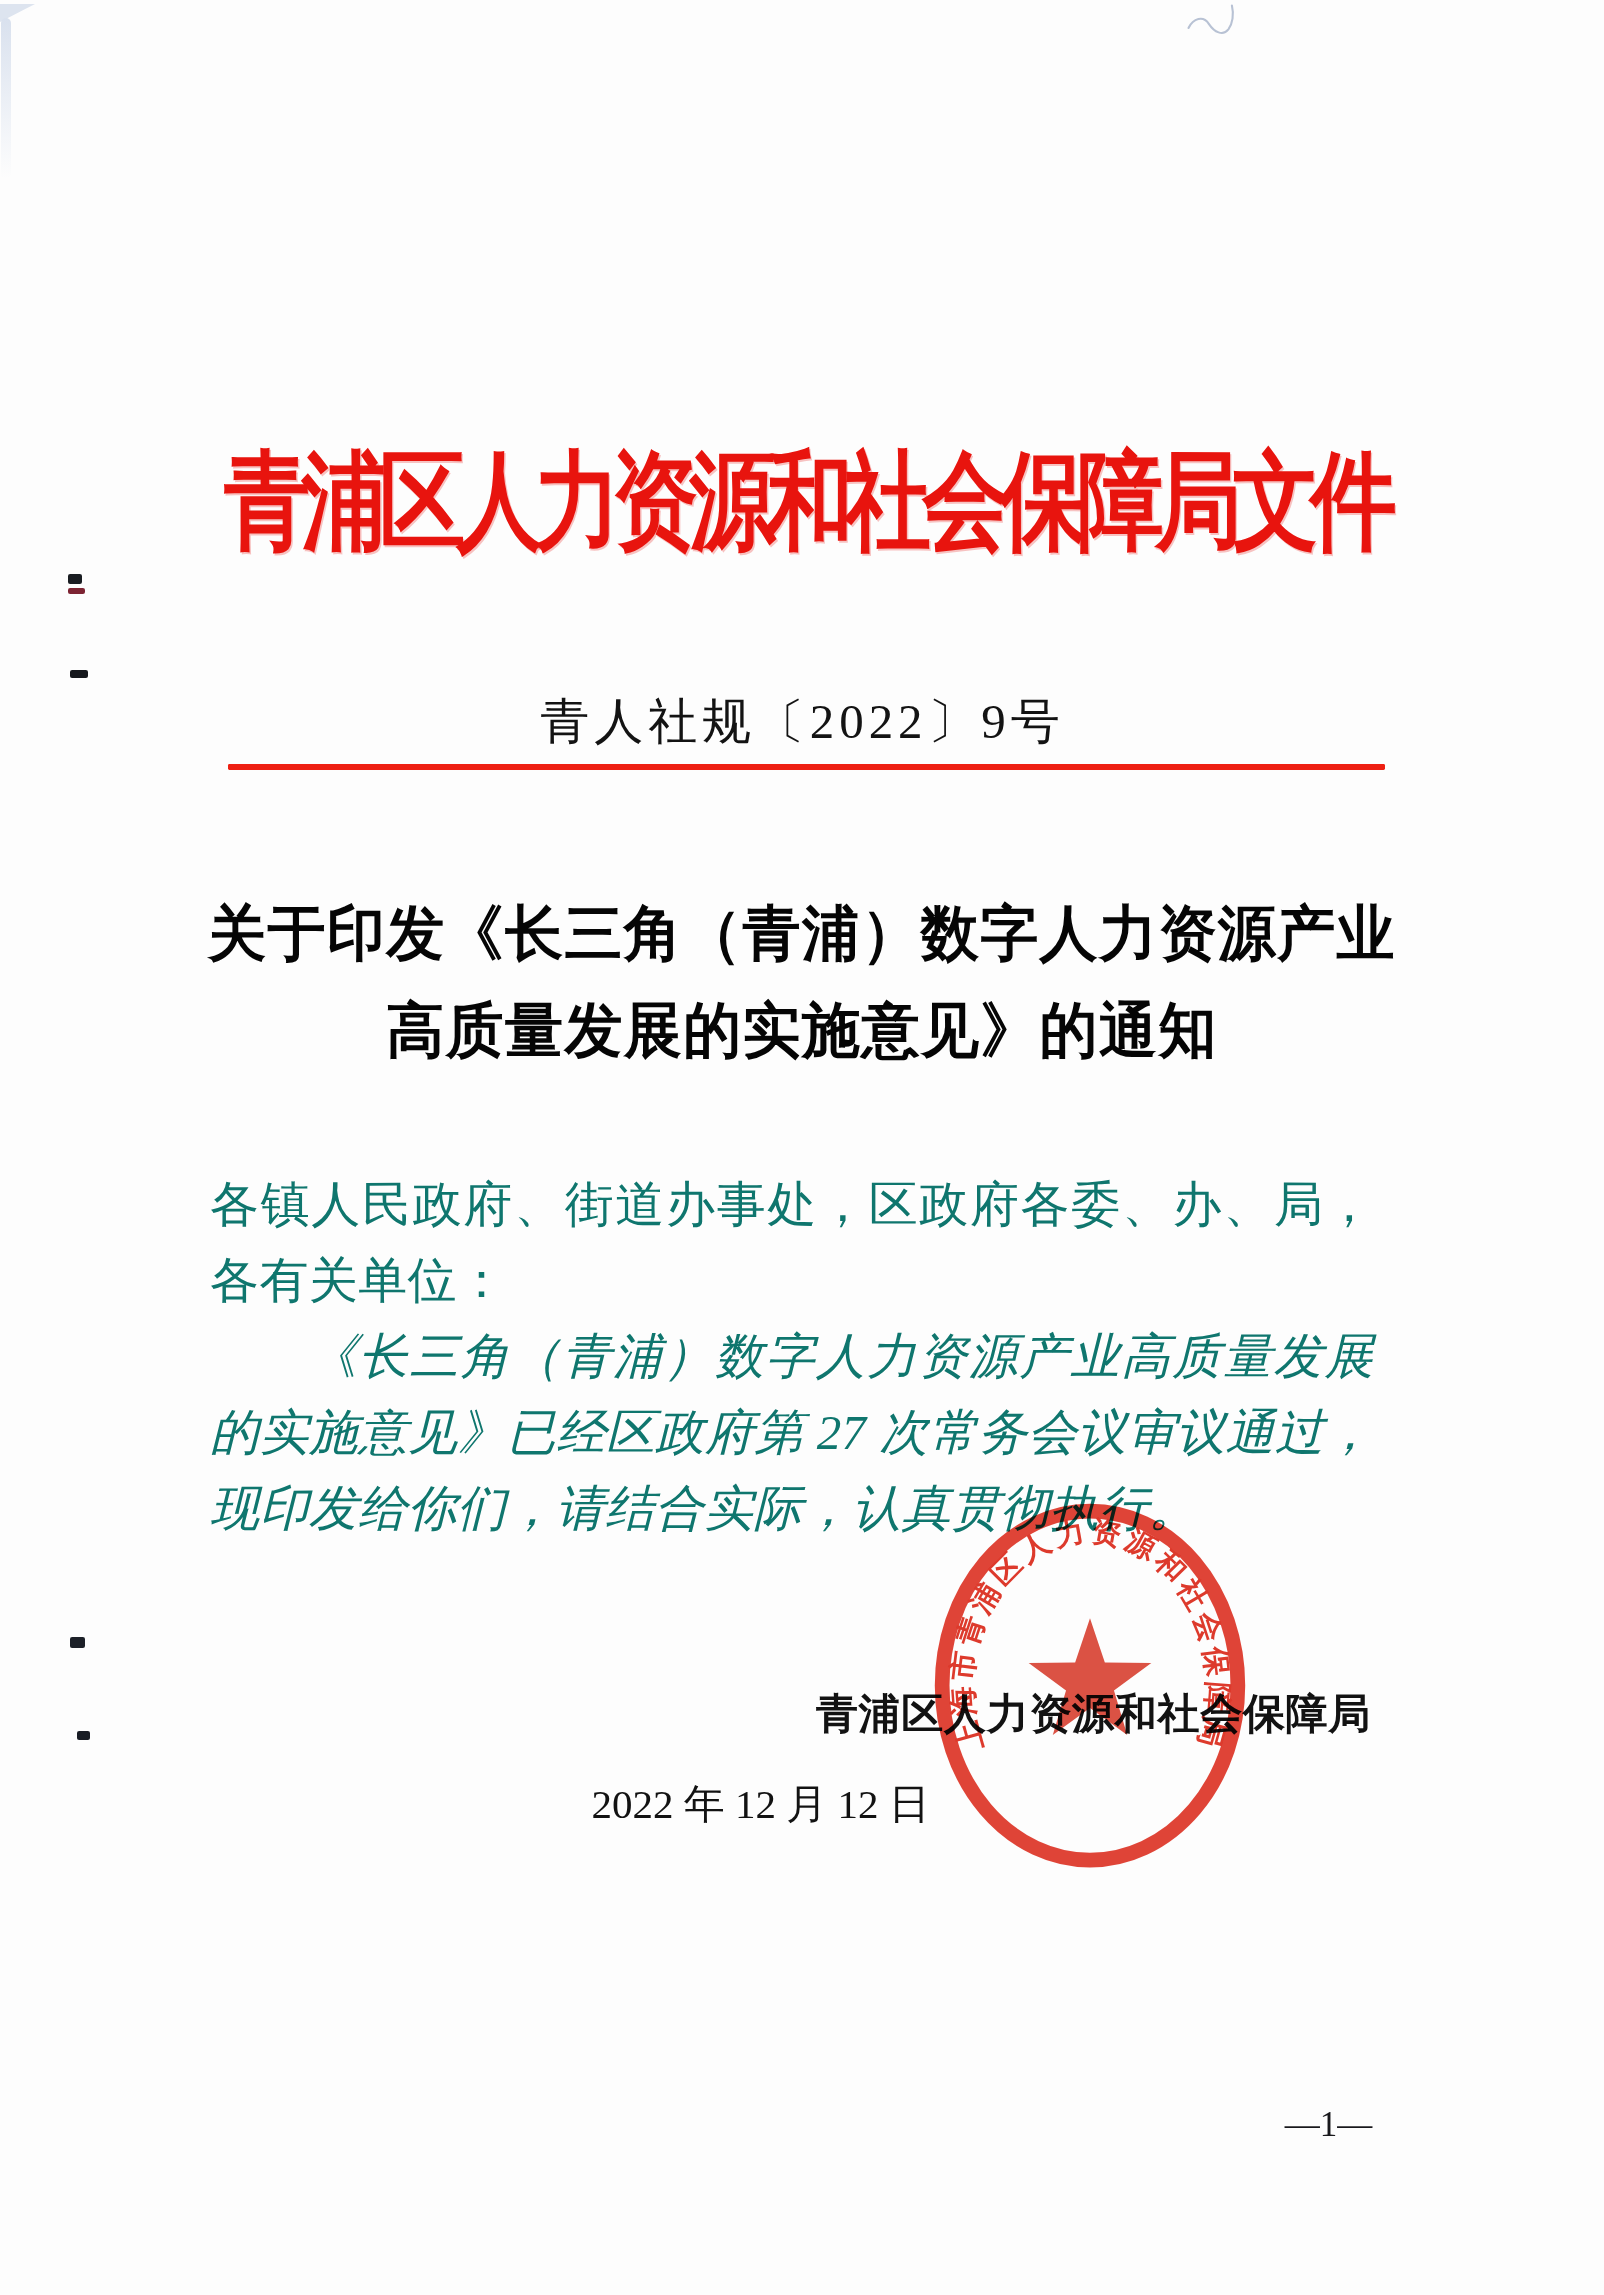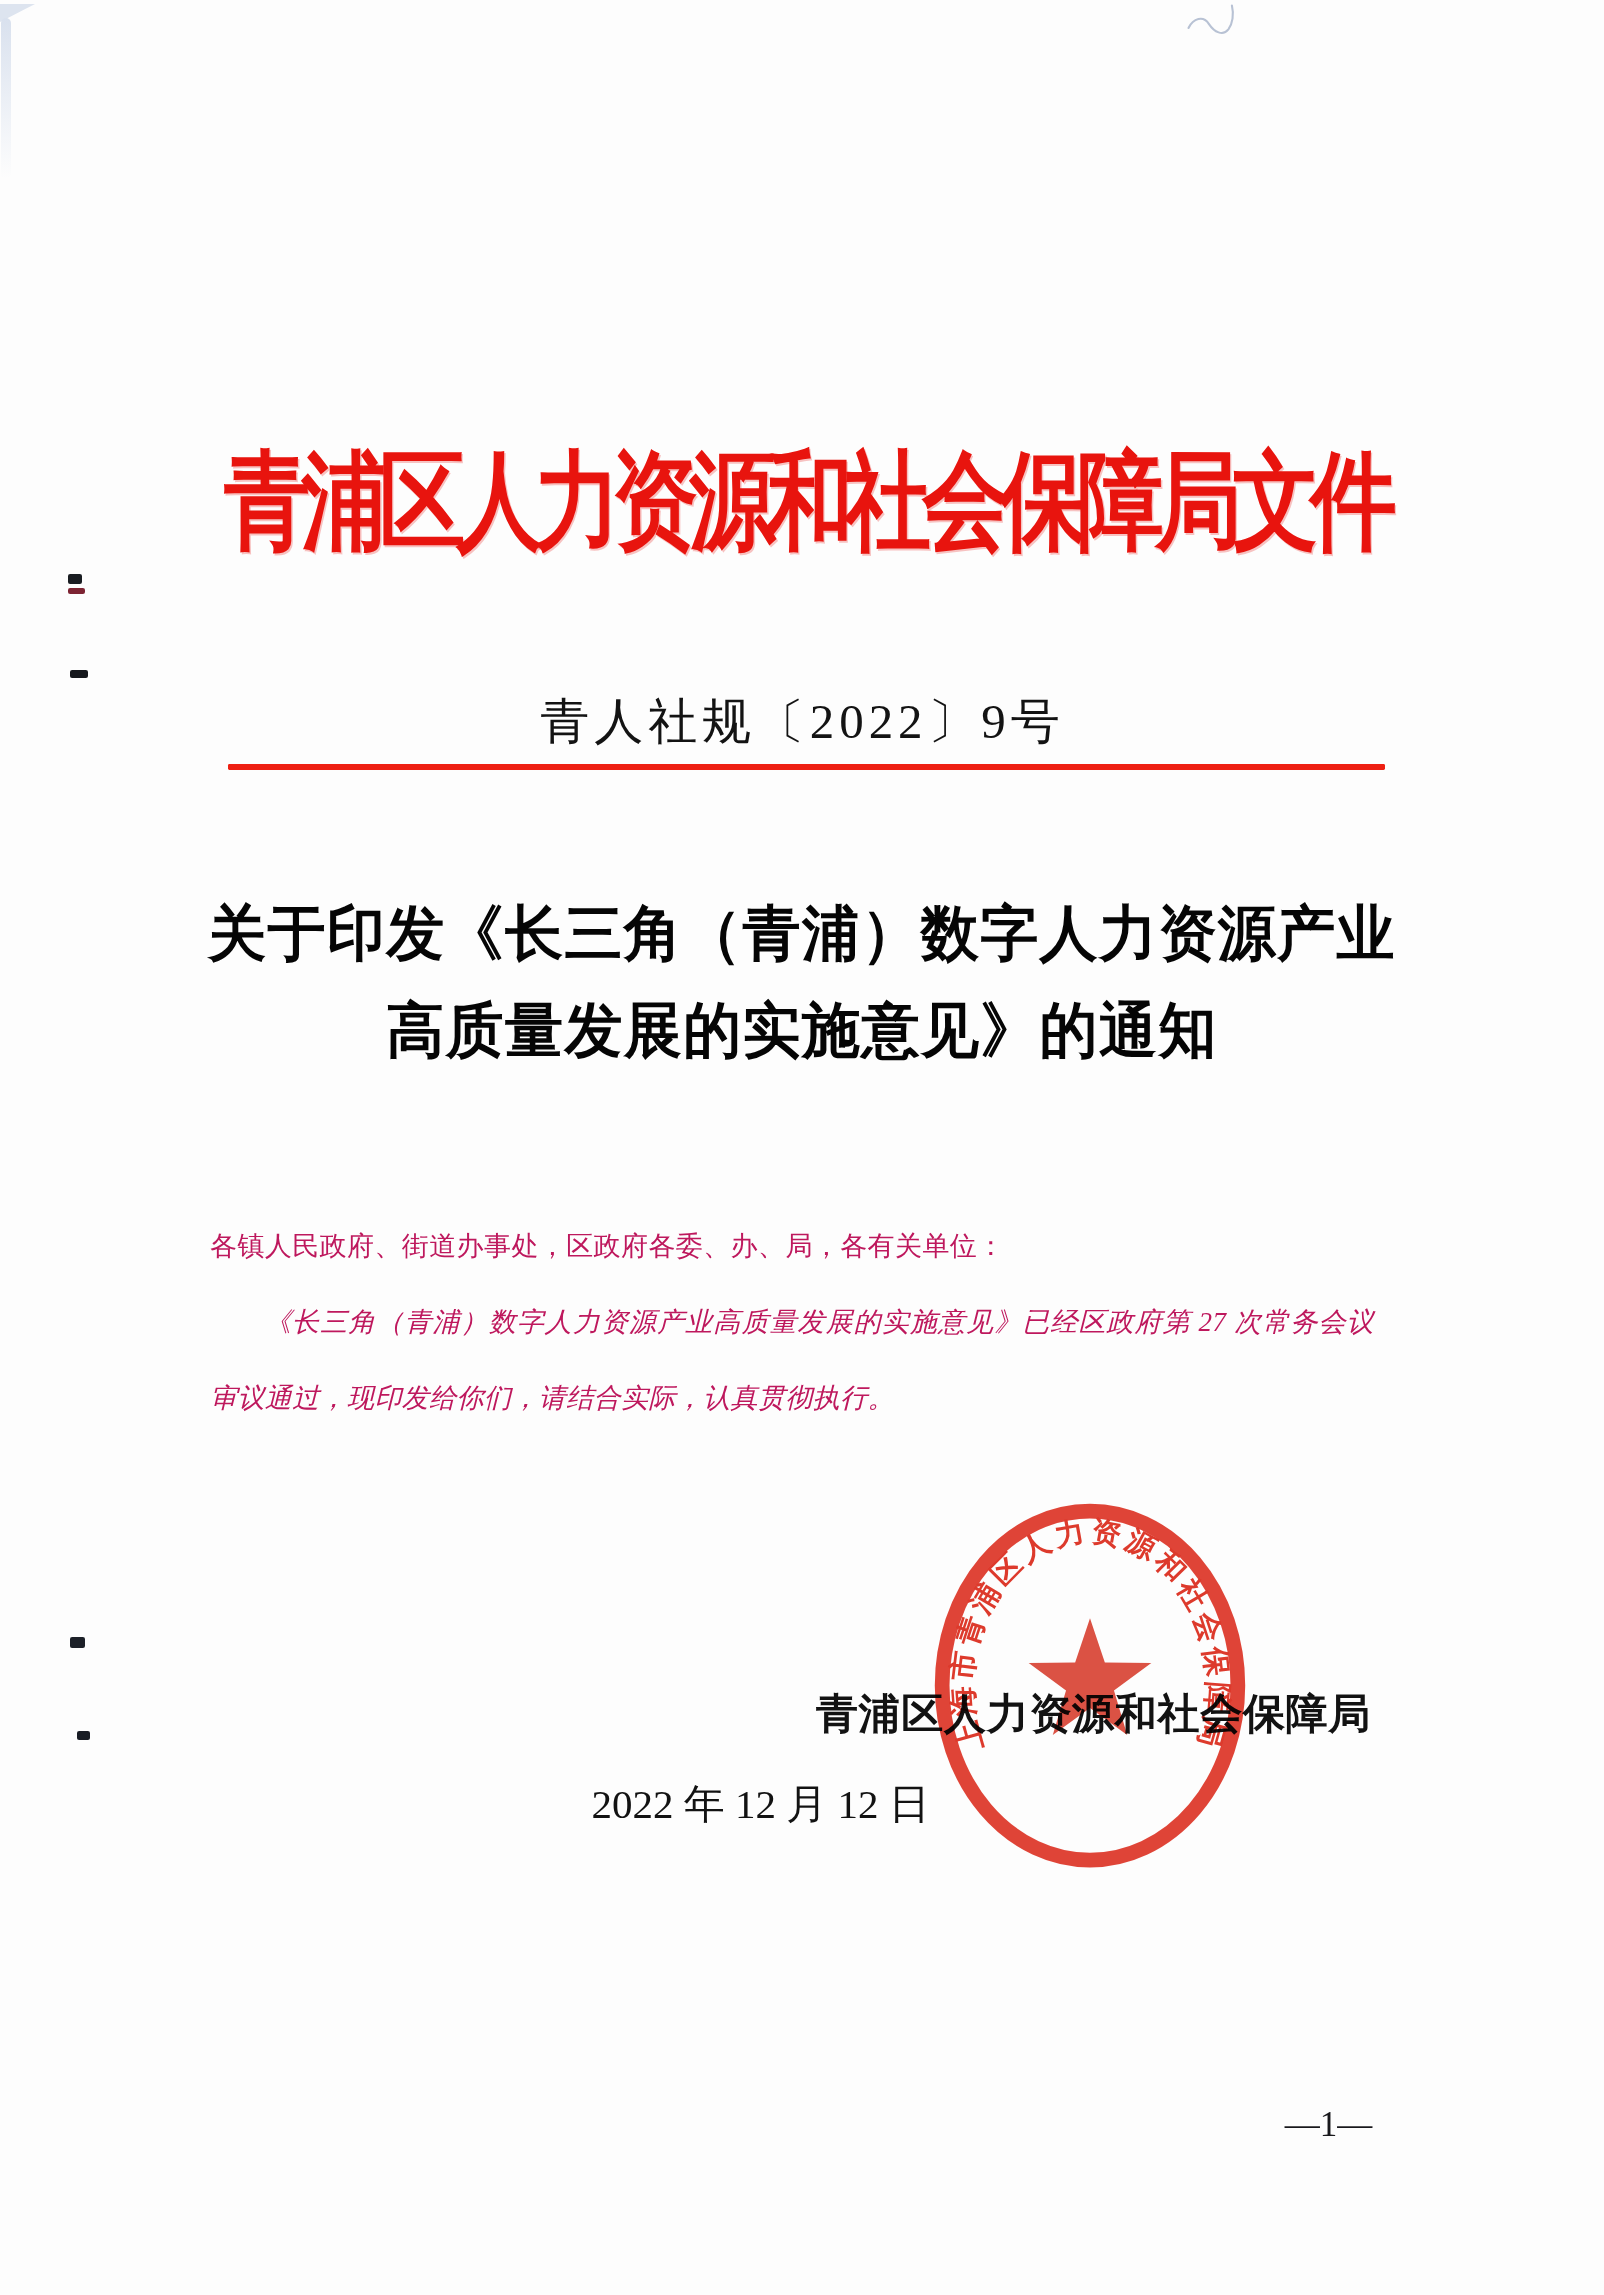--- a/index.html
+++ b/index.html
@@ -53,26 +53,26 @@
     font-weight: 700;
     letter-spacing: 1.4px;
     color: #050505;
     transform: scaleY(1.04);
     transform-origin: center top;
   }
 
   
   .body-block {
     position: absolute;
-    top: 1208px; left: 210px; width: 1164px;
-    font-size: 27px;
+    top: 1167px; left: 210px; width: 1164px;
+    font-size: 49px;
     line-height: 76px;
     letter-spacing: 0.4px;
     text-align: justify;
-    color: #be185d;
+    color: #0f766e;
   }
   .body-block p { margin: 0; }
   .body-block .para { text-indent: 2em; font-style: italic; }
 
   
   .signature {
     position: absolute;
     top: 1686px; left: 210px; width: 1161px;
     text-align: right;
     font-size: 42px;

